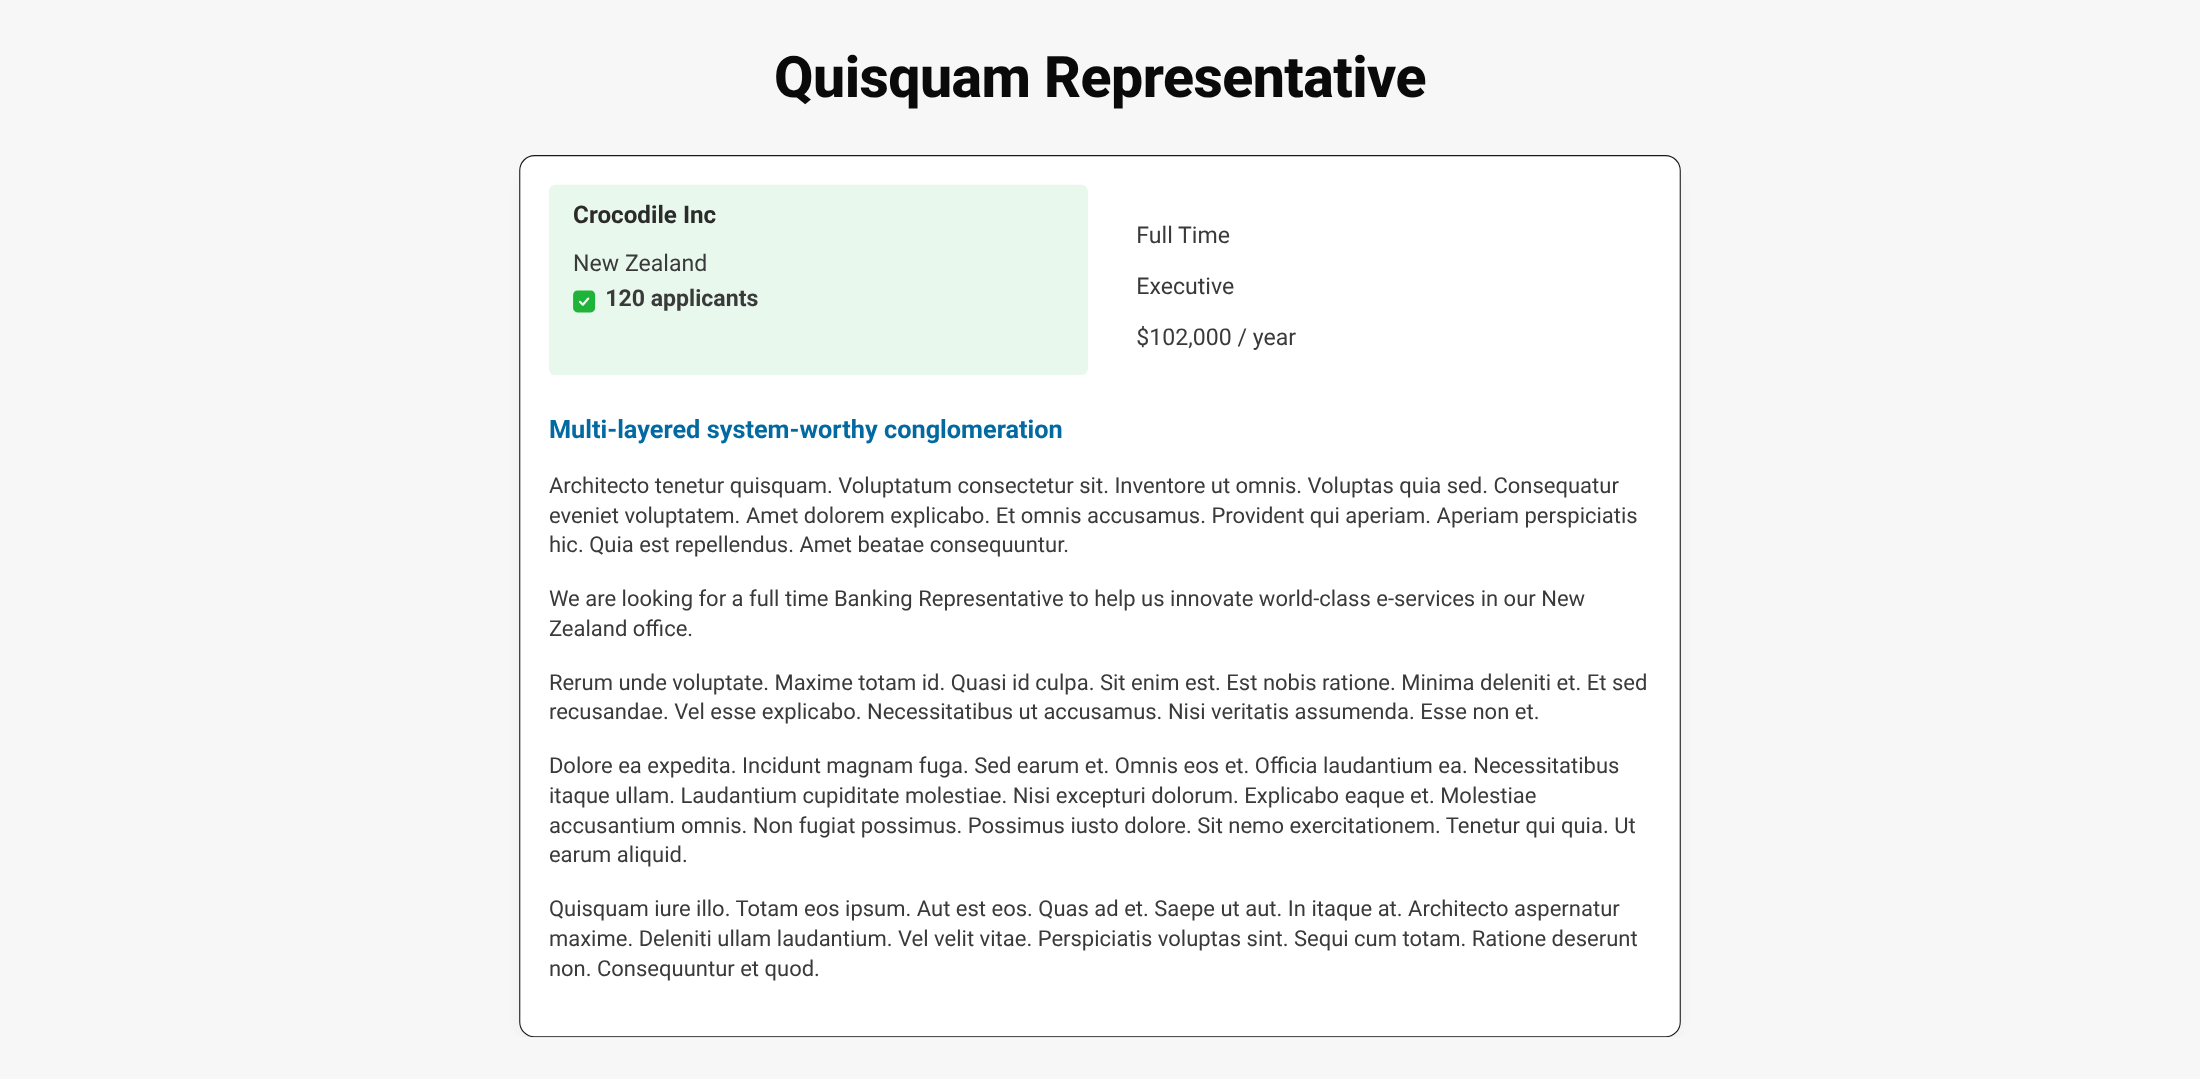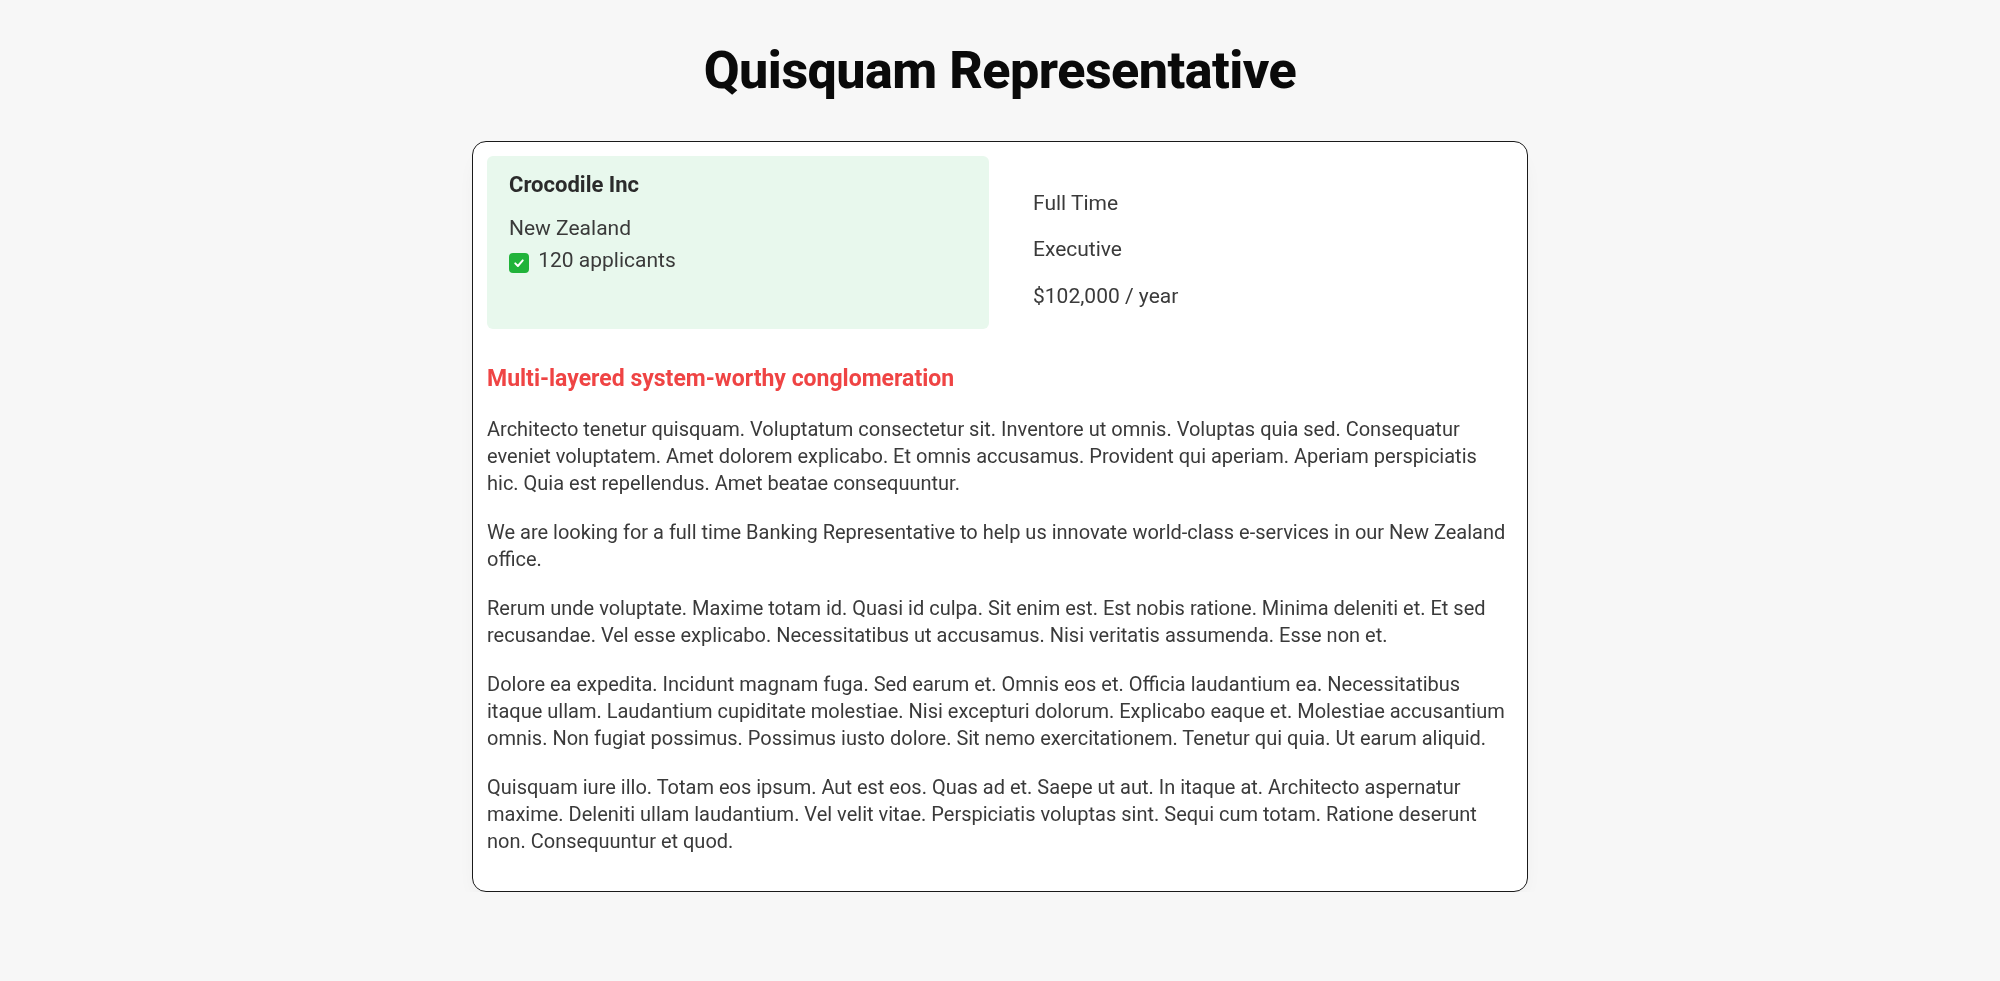--- a/index.html
+++ b/index.html
@@ -20,21 +20,21 @@
       letter-spacing: -0.5px;
       color: #0a0a0a;
       margin-bottom: 40px;
     }
     .card {
       max-width: 1056px;
       margin: 0 auto;
       background: #ffffff;
       border: 1px solid #1a1a1a;
       border-radius: 14px;
-      padding: 14px;
+      padding: 26px;
       box-shadow: 0 12px 24px -12px rgba(0,0,0,0.12);
     }
     .meta-grid {
       display: grid;
       grid-template-columns: 1fr 1fr;
       gap: 22px;
       margin-bottom: 36px;
     }
     .meta-box {
       padding: 16px 22px 18px 22px;
@@ -54,39 +54,40 @@
       font-weight: 400;
       color: #3a3a3a;
       line-height: 1.45;
       margin-top: 16px;
     }
     .applicants-line {
       font-size: 21px;
       color: #3a3a3a;
       line-height: 1.45;
       margin-top: 2px;
+      font-weight: bold;
     }
     .check-icon {
       display: inline-flex;
       width: 20px;
       height: 20px;
       background: #20b33a;
       border-radius: 4px;
       color: #fff;
       align-items: center;
       justify-content: center;
       font-size: 14px;
       line-height: 1;
       vertical-align: -2px;
       margin-right: 4px;
     }
     .desc-heading {
       font-size: 23px;
       font-weight: 700;
-      color: #ef4444;
+      color: #0369a1;
       margin-bottom: 24px;
     }
     .desc-body p {
       font-size: 20px;
       line-height: 1.35;
       color: #3a3a3a;
       margin-bottom: 22px;
     }
   </style>
 </head>

